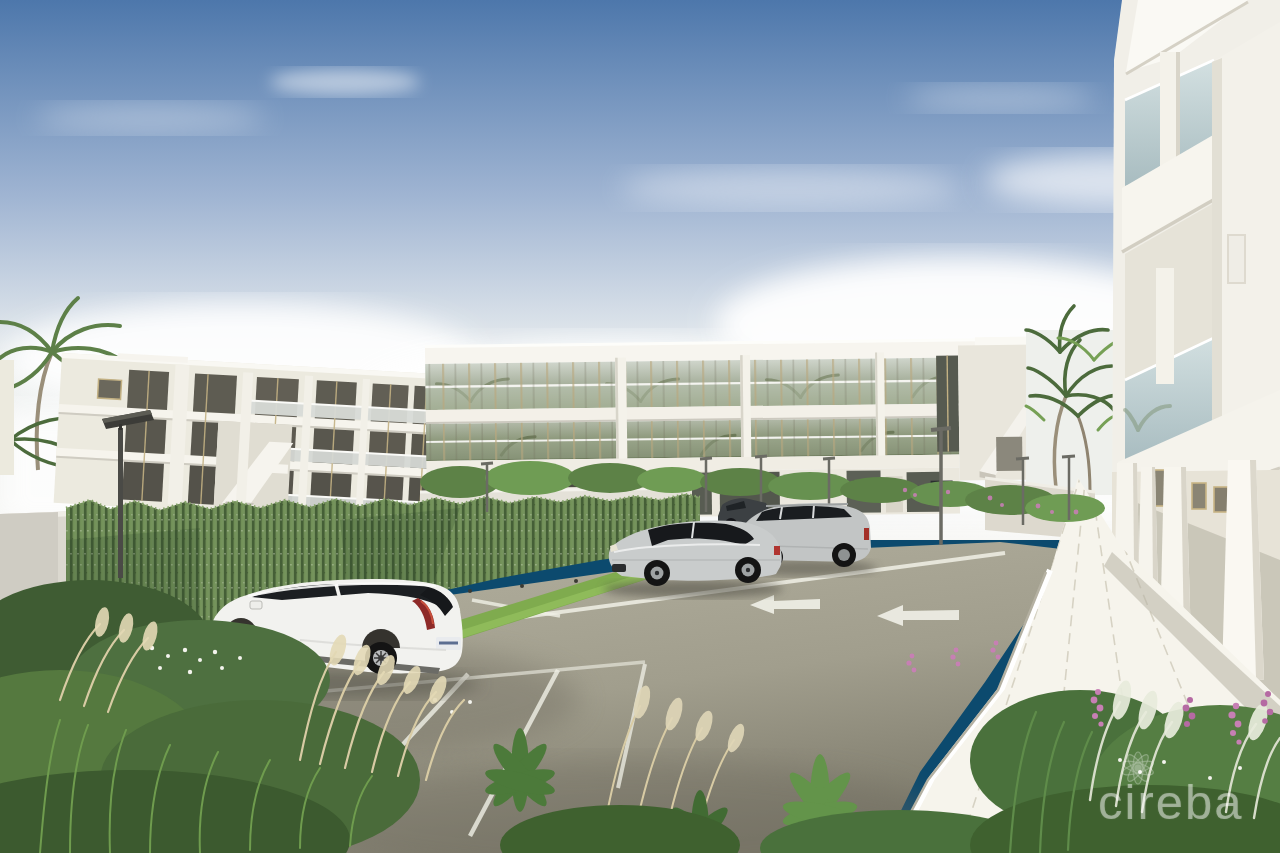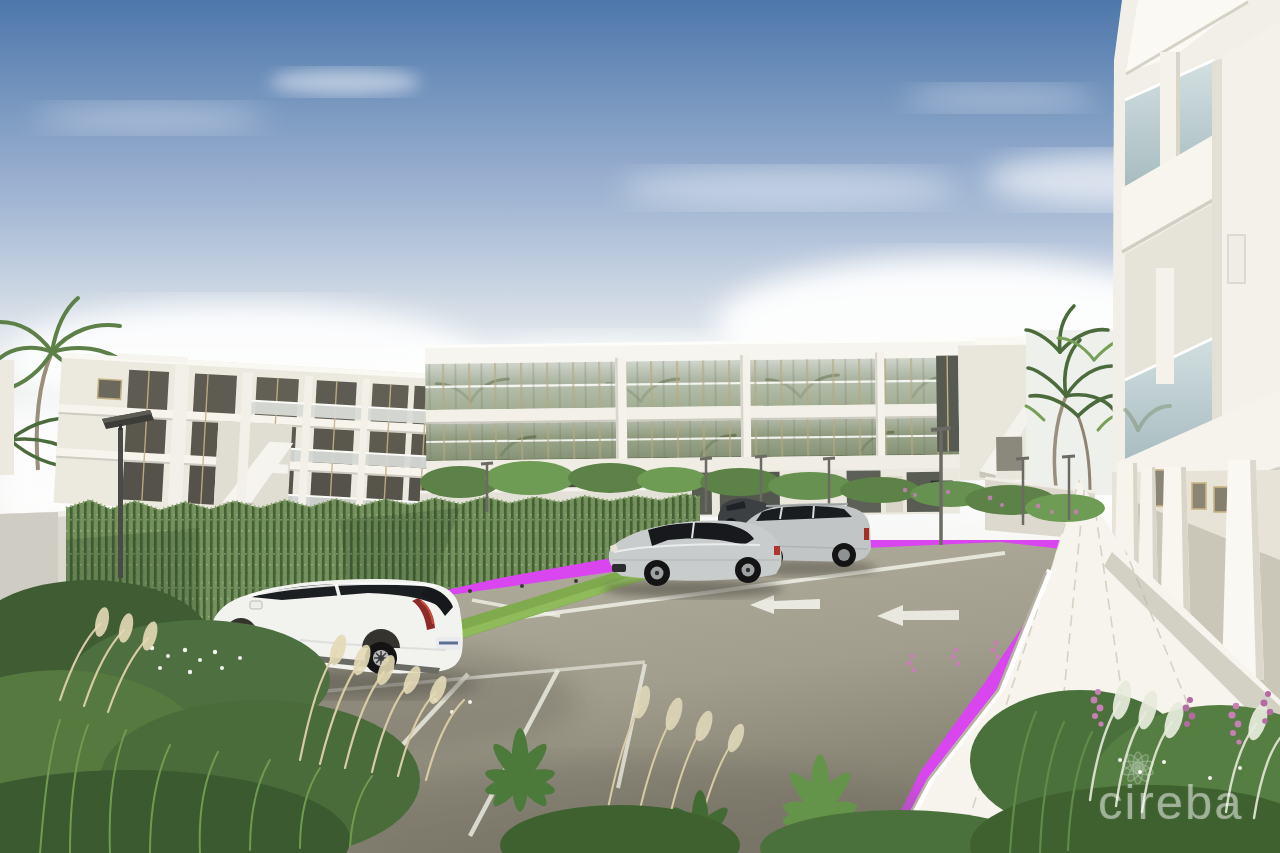--- a/index.html
+++ b/index.html
@@ -1,16 +1,16 @@
 <!DOCTYPE html>
 <html><head>
 <meta charset="utf-8">
 <style>
   html,body{margin:0;padding:0;background:#222;}
-  .stage{position:relative;width:1280px;height:853px;overflow:hidden;background:#d946ef;
+  .stage{position:relative;width:1280px;height:853px;overflow:hidden;background:#0c4a6e;
          font-family:"Liberation Sans", sans-serif;}
   .stage svg{position:absolute;left:0;top:0;display:block;}
   .watermark{
     position:absolute; left:1098px; top:778px; width:182px;
     font-family:"Liberation Sans", sans-serif;
     font-size:49px; font-weight:400; letter-spacing:2px; line-height:1;
     color:rgba(255,255,255,0.45); text-shadow:0 0 2px rgba(255,255,255,0.12);
     user-select:none; pointer-events:none;
   }
 </style>

